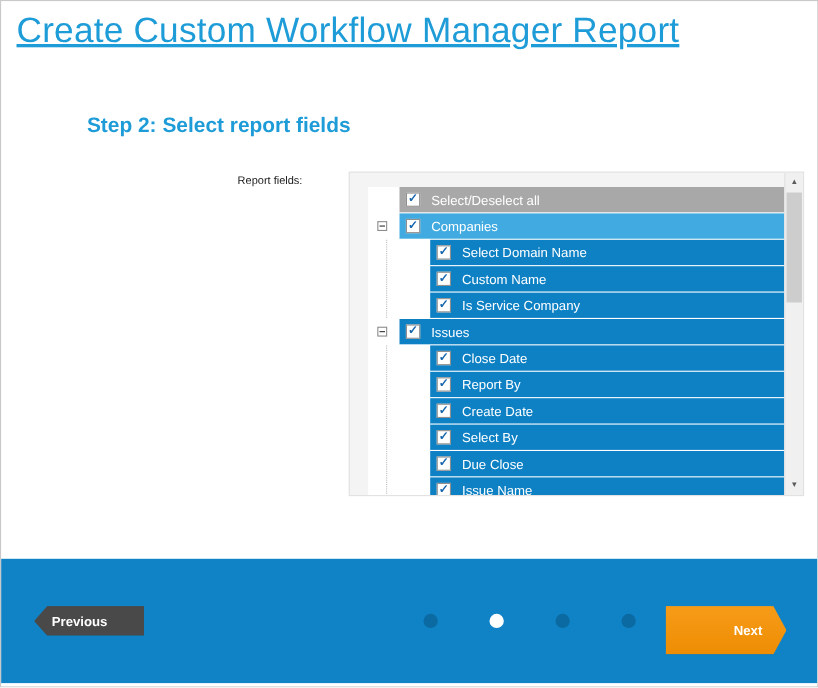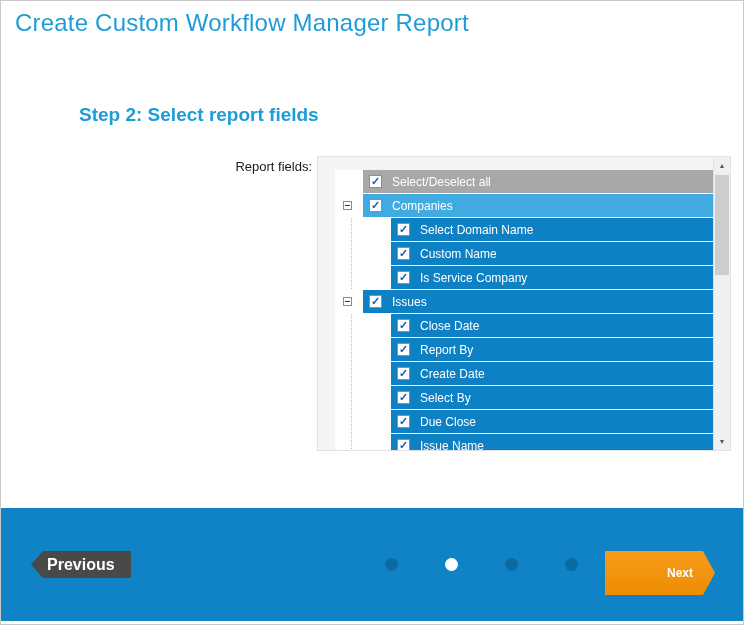--- a/index.html
+++ b/index.html
@@ -6,33 +6,34 @@
   html,body { background:#ffffff; }
   body { font-family:"Liberation Sans", sans-serif; }
 
   .page {
     position:relative; width:744px; height:625px;
     border:1px solid #c9c9c9; background:#fff; overflow:hidden;
   }
 
   .page-title {
     position:absolute; left:14px; top:8px;
-    font-size:24px; font-weight:normal;
+    font-size:32px; font-weight:normal;
     color:var(--accent-blue,#1e9cd8);
     letter-spacing:0.2px;
+    text-decoration:underline;
   }
   .step-title {
     position:absolute; left:78px; top:103px;
     font-size:19px; font-weight:bold;
     color:var(--accent-blue,#1e9cd8);
   }
 
   .fields-label {
     position:absolute; left:215px; top:158px; width:96px;
-    font-size:13px; color:#1a1a1a; text-align:right;
+    font-size:10px; color:#1a1a1a; text-align:left;
   }
 
   .list-panel {
     position:absolute; left:316px; top:155px; width:414px; height:295px;
     background:#f4f4f4; border:1px solid #e2e2e2; overflow:hidden;
   }
   .rows {
     position:absolute; left:17px; top:13px; right:17px;
     background:#ffffff;
   }
@@ -80,21 +81,21 @@
     background:#cdcdcd; cursor:pointer;
   }
 
   .bottom-bar {
     position:absolute; left:0; right:0; bottom:3px; height:113px;
     background:var(--bottom-bar-blue,#1083c6);
   }
   .prev-btn {
     position:absolute; left:30px; top:43px; width:100px; height:27px;
     background:var(--previous-gray,#494949); color:#fff;
-    font-family:inherit; font-size:16px; font-weight:bold;
+    font-family:inherit; font-size:12px; font-weight:bold;
     border:none; padding-left:16px; text-align:left; cursor:pointer;
     clip-path:polygon(12px 0, 100% 0, 100% 100%, 12px 100%, 0 50%);
     filter:drop-shadow(1px 2px 2px rgba(0,0,0,0.35));
   }
   .next-btn {
     position:absolute; right:28px; top:43px; width:110px; height:44px;
     background:linear-gradient(var(--next-orange,#f79b17), #ee8d04);
     color:#fff; font-family:inherit; font-size:12px; font-weight:bold;
     border:none; padding-right:22px; text-align:right; cursor:pointer;
     clip-path:polygon(0 0, calc(100% - 12px) 0, 100% 50%, calc(100% - 12px) 100%, 0 100%);

